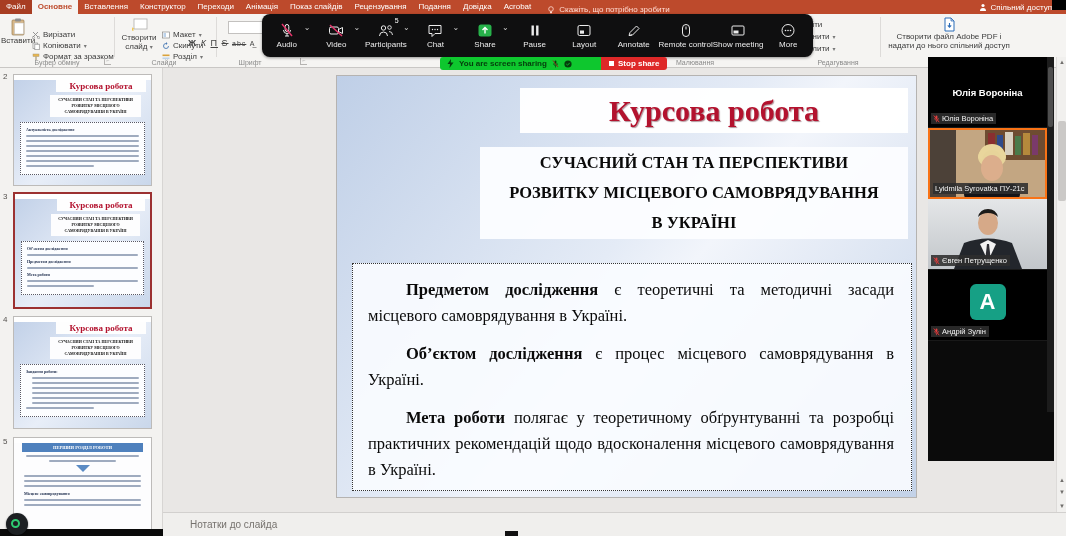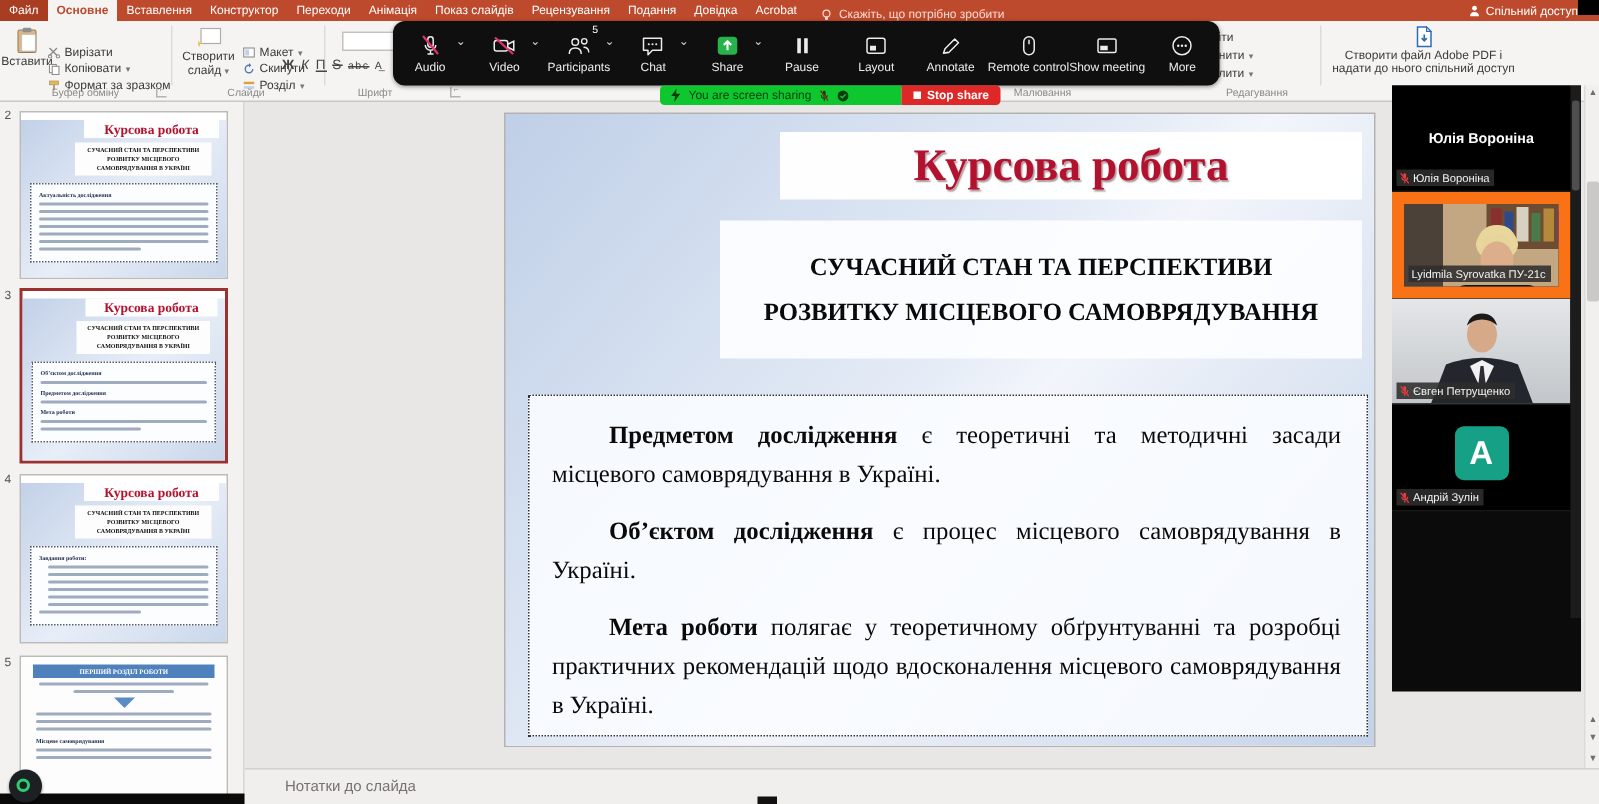--- a/index.html
+++ b/index.html
@@ -30,21 +30,21 @@
 
   
   .ztb{left:262px;top:14px;width:551px;height:43px;background:#0f0f10;border-radius:8px;display:flex;z-index:5;box-shadow:0 1px 3px rgba(0,0,0,.4)}
   .zb{flex:1;display:flex;flex-direction:column;align-items:center;justify-content:center;gap:2px;color:#ececec;position:relative;cursor:default}
   .zlbl{font-size:8px;white-space:nowrap}
   .zchev{position:absolute;right:1px;top:9px;font-size:8px;color:#cfcfcf}
   .zbadge{position:absolute;top:3px;right:12px;font-size:7px;color:#fff}
   .zsvg{width:16px;height:15px}
 
   .banner{left:440px;top:57px;height:13px;background:#0ec72e;border-radius:3px 0 0 3px;display:flex;align-items:center;gap:5px;padding:0 7px;z-index:6}
-  .banner-text{font-size:8px;font-weight:normal;color:#053d0c}
+  .banner-text{font-size:8px;font-weight:bold;color:#053d0c}
   .stopshare{left:601px;top:57px;height:13px;background:#de2828;border-radius:0 3px 3px 0;display:flex;align-items:center;gap:4px;padding:0 8px;z-index:6;color:#fff;font-size:8px;font-weight:bold}
   .stopsq{width:5px;height:5px;background:#fff;display:inline-block}
 
   
   .thumbpanel{left:0;top:68px;width:163px;height:468px;background:#f3f2f0;border-right:1px solid #d7d5d3;z-index:2}
   .tnum{position:absolute;left:3px;font-size:8px;color:#55524f}
   .thumb{position:absolute;left:13px;width:139px;background:#fff;border:1px solid #bdbbb9;overflow:hidden}
   .thumb.sel{border:2px solid #9c3131}
   .mini-slide{width:100%;height:100%;background:linear-gradient(135deg,#c2d1e8,#e8eef8 50%,#c8d6ea);position:relative}
   .mini-title{margin:5px 5px 0 42px;background:#fefefe;color:#b3122e;font-family:"Liberation Serif",serif;font-weight:bold;font-size:9px;text-align:center;line-height:12px}
@@ -68,21 +68,21 @@
   .notesbar{left:163px;top:512px;width:903px;height:24px;background:#f0efed;border-top:1px solid #d2d0ce;z-index:1}
   .notes-label{position:absolute;left:27px;top:6px;font-size:10px;color:#76726e}
   .bstrip{left:0;top:529px;width:163px;height:7px;background:#0a0a0a;z-index:8}
   .bmark{left:505px;top:531px;width:13px;height:5px;background:#111;z-index:8}
   .fwidget{left:6px;top:513px;width:22px;height:22px;border-radius:50%;background:#1d2023;z-index:9;box-shadow:0 1px 2px rgba(0,0,0,.5)}
   .fwidget .dot{position:absolute;left:5px;top:6px;width:9px;height:9px;border:2px solid #2ecc71;border-radius:50%}
 
   
   .ppanel{left:928px;top:57px;width:126px;height:404px;background:#0b0b0b;z-index:7}
   .ptile{position:relative;width:119px;height:71px;background:#000;border-bottom:1px solid #191919;overflow:hidden}
-  .ptile.active{border:8px solid #f97316}
+  .ptile.active{border:2px solid #f97316}
   .pname{position:absolute;inset:0;display:flex;align-items:center;justify-content:center;color:#fff;font-weight:bold;font-size:9.5px;text-align:center;padding:0 4px}
   .pchip{position:absolute;left:3px;bottom:3px;background:rgba(45,45,45,.88);color:#f2f2f2;font-size:7.5px;padding:1px 3px 1px 2px;display:flex;align-items:center;gap:2px;white-space:nowrap;max-width:112px;overflow:hidden}
   .avatar{position:absolute;left:50%;top:50%;transform:translate(-50%,-58%);width:36px;height:36px;border-radius:6px;background:#16a085;color:#fff;display:flex;align-items:center;justify-content:center;font-size:22px;font-weight:bold}
   .pscroll{position:absolute;right:0;top:0;width:7px;height:355px;background:#1c1c1c}
   .pscroll .pthumb{position:absolute;left:1px;top:10px;width:5px;height:60px;background:#4e4e4e;border-radius:2px}
 
   
   .mainscroll{left:1056px;top:57px;width:10px;height:455px;background:#f1f0ee;border-left:1px solid #dddbd9;z-index:3}
   .ms-btn{position:absolute;left:0;width:10px;height:10px;color:#706e6c;font-size:6px;text-align:center;line-height:10px}
   .ms-thumb{position:absolute;left:1px;top:64px;width:8px;height:80px;background:#cbc9c7;border-radius:2px}
@@ -415,20 +415,21 @@
 <div class="abs thumb-scroll">
   <div class="tsc-btn" style="top:0">▲</div>
 </div>
 
 <div class="abs canvas">
   <div class="slide">
     <div class="slide-title">Курсова робота</div>
     <div class="slide-sub">
       <span>СУЧАСНИЙ СТАН ТА ПЕРСПЕКТИВИ</span>
       <span>РОЗВИТКУ МІСЦЕВОГО САМОВРЯДУВАННЯ</span>
+      <span>В УКРАЇНІ</span>
     </div>
     <div class="slide-body">
       <p><b>Предметом дослідження</b><span> є теоретичні та методичні засади місцевого самоврядування в Україні.</span></p>
       <p><b>Об’єктом дослідження</b><span> є процес місцевого самоврядування в Україні.</span></p>
       <p><b>Мета роботи</b><span> полягає у теоретичному обґрунтуванні та розробці практичних рекомендацій щодо вдосконалення місцевого самоврядування в Україні.</span></p>
     </div>
   </div>
 </div>
 
 <div class="abs notesbar">

